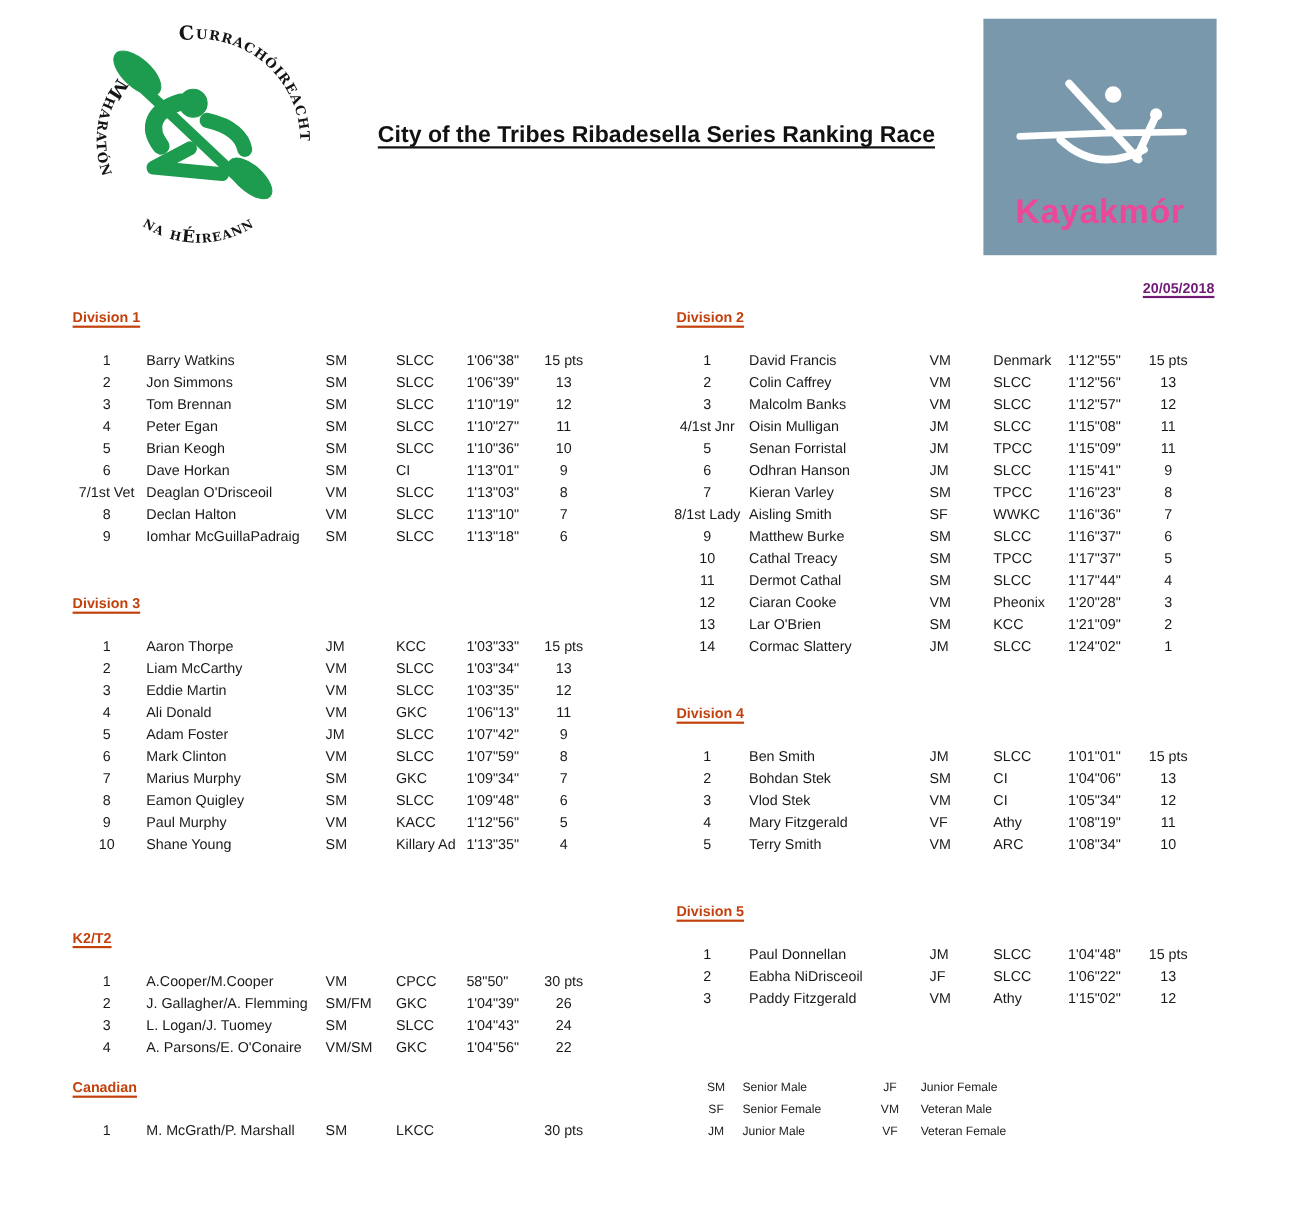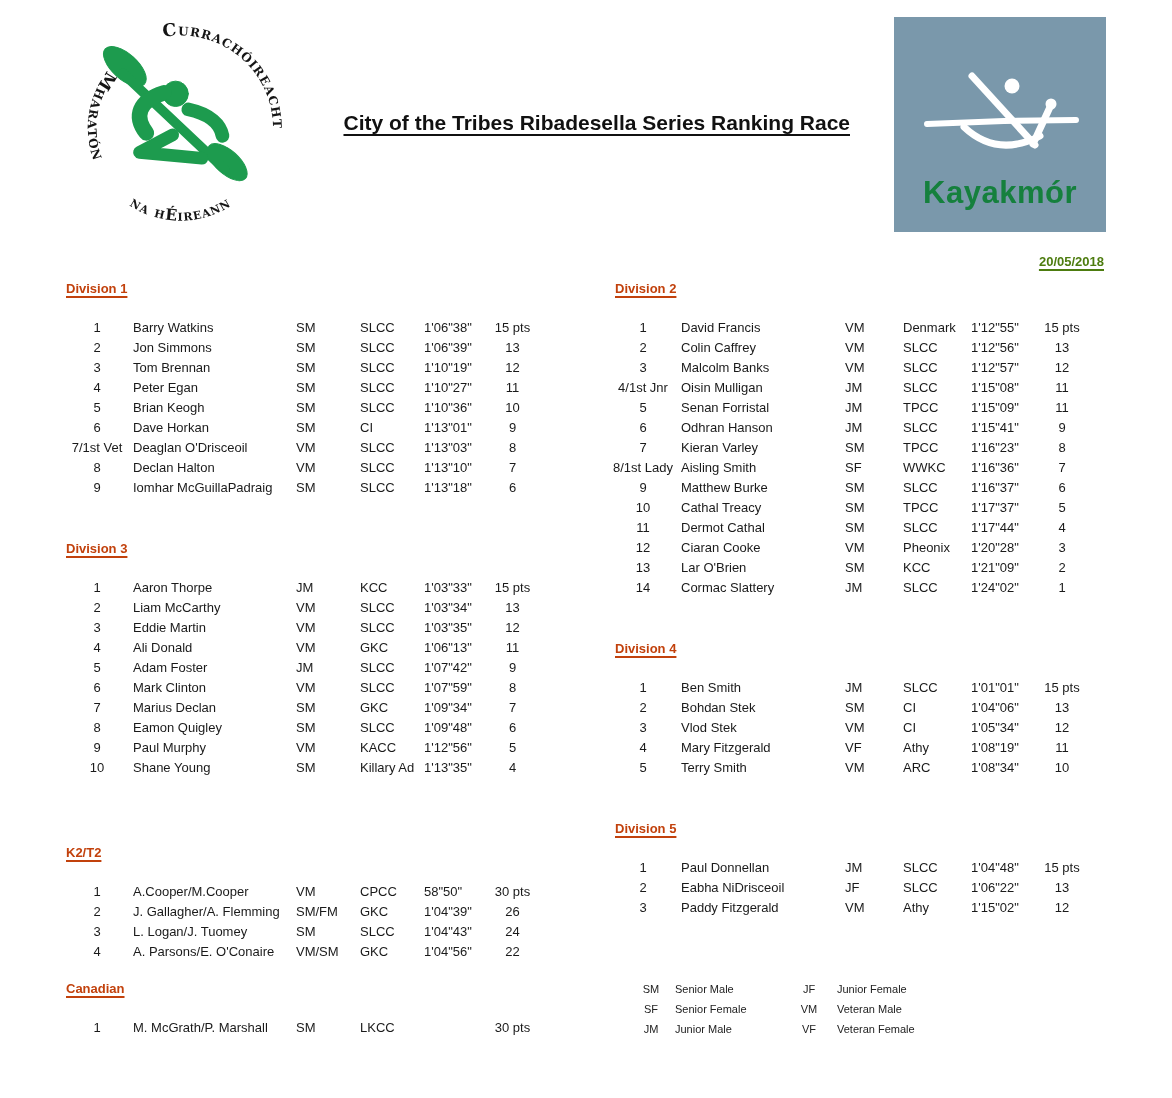--- a/index.html
+++ b/index.html
@@ -10,37 +10,37 @@
   .title {
     position: absolute; top: 109px; left: 290px; width: 560px;
     text-align: right; font-size: 21px; font-weight: bold; line-height: 28px;
     text-decoration: underline; text-decoration-thickness: 2px; text-underline-offset: 4px;
     color: #111;
   }
   .race-date {
     position: absolute; top: 252px; right: 68px; height: 20px; line-height: 20px;
     font-size: 13px; font-weight: bold;
     text-decoration: underline; text-decoration-thickness: 1.5px; text-underline-offset: 3px;
-    color: #4d7c0f;
+    color: #701a75;
   }
 
   
   .logo-left { position: absolute; left: 78px; top: 20px; width: 205px; height: 215px; }
   .logo-left svg { width: 100%; height: 100%; }
   .arc-text { font-family: "DejaVu Serif", serif; font-weight: bold; font-variant: small-caps; fill: #151515; }
 
   
   .logo-right {
     position: absolute; left: 894px; top: 17px; width: 212px; height: 215px;
   }
   .logo-right .tile { position: absolute; inset: 0; }
   .logo-right svg { position: absolute; inset: 0; width: 212px; height: 215px; }
   .logo-right .wordmark {
     position: absolute; top: 158px; left: 0; width: 100%;
-    text-align: center; font-size: 31px; font-weight: bold; color: #15803d; letter-spacing: 0.5px;
+    text-align: center; font-size: 31px; font-weight: bold; color: #ec4899; letter-spacing: 0.5px;
   }
 
   
   .section { position: absolute; }
   .sec-heading {
     height: 20px; line-height: 20px; font-size: 13px; font-weight: bold;
     text-decoration: underline; text-decoration-thickness: 1.5px; text-underline-offset: 3px;
     margin-bottom: 19px; color: #c2410c; white-space: nowrap;
   }
   .sec-left .sec-heading { padding-left: 2px; }
@@ -234,21 +234,21 @@
         <div class="row">
           <div class="cell rank">6</div>
           <div class="cell name">Mark Clinton</div>
           <div class="cell cls">VM</div>
           <div class="cell club">SLCC</div>
           <div class="cell time">1'07"59"</div>
           <div class="cell pts">8</div>
         </div>
         <div class="row">
           <div class="cell rank">7</div>
-          <div class="cell name">Marius Declan</div>
+          <div class="cell name">Marius Murphy</div>
           <div class="cell cls">SM</div>
           <div class="cell club">GKC</div>
           <div class="cell time">1'09"34"</div>
           <div class="cell pts">7</div>
         </div>
         <div class="row">
           <div class="cell rank">8</div>
           <div class="cell name">Eamon Quigley</div>
           <div class="cell cls">SM</div>
           <div class="cell club">SLCC</div>

